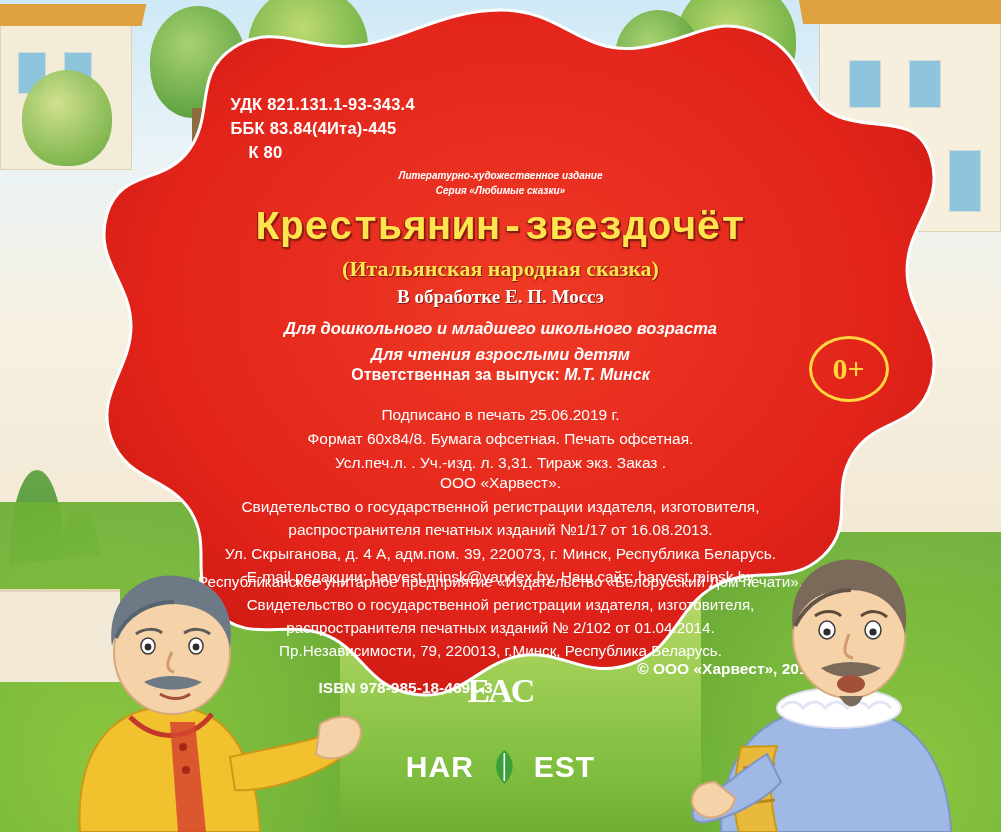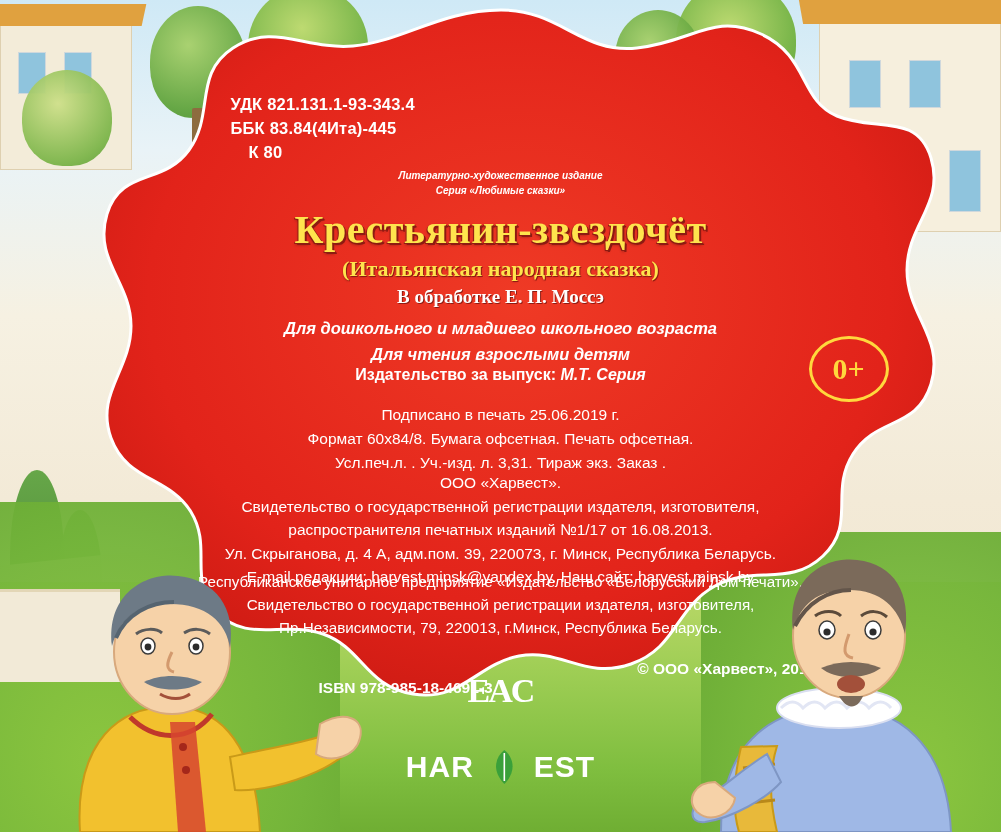--- a/index.html
+++ b/index.html
@@ -66,21 +66,21 @@
   }
   .udk div:nth-child(3){margin-left:18px;}
 
   .center{position:absolute;left:0;right:0;text-align:center;}
 
   .series{top:160px;font-style:italic;font-weight:bold;font-size:10px;line-height:1.5;}
   .series .s2{font-style:italic;}
 
   .title{
     top:198px;
-    font-family:Liberation Serif, serif;
+    font-family:Liberation Mono, monospace;
     font-weight:bold;font-size:40px;letter-spacing:.5px;
     color:#ffe44d;
     text-shadow:
       1px 1px 0 #8d1b12, 2px 2px 0 #8d1b12, -1px 1px 0 #8d1b12,
       0 2px 3px rgba(0,0,0,.35);
   }
   .subtitle{
     top:248px;
     font-family:"Liberation Serif", serif;
     font-weight:bold;font-size:22px;color:#ffe44d;
@@ -245,41 +245,42 @@
     <div class="center title">Крестьянин-звездочёт</div>
     <div class="center subtitle">(Итальянская народная сказка)</div>
     <div class="center author">В обработке Е. П. Моссэ</div>
 
     <div class="center audience">
       <div>Для дошкольного и младшего школьного возраста</div>
       <div>Для чтения взрослыми детям</div>
     </div>
 
     <div class="center responsible">
-      <span>Издательство за выпуск:</span>
-      <i>М.Т. Серия</i>
+      <span>Ответственная за выпуск:</span>
+      <i>М.Т. Минск</i>
     </div>
 
     <div class="center print">
       <div>Подписано в печать 25.06.2019 г.</div>
       <div>Формат 60х84/8. Бумага офсетная. Печать офсетная.</div>
       <div>Усл.печ.л.      .  Уч.-изд. л. 3,31. Тираж     экз. Заказ      .</div>
     </div>
 
     <div class="center publisher">
       <div class="strong">ООО «Харвест».</div>
       <div>Свидетельство о государственной регистрации издателя, изготовителя,</div>
       <div>распространителя печатных изданий №1/17 от 16.08.2013.</div>
       <div>Ул. Скрыганова, д. 4 А, адм.пом. 39, 220073, г. Минск, Республика Беларусь.</div>
       <div>E-mail редакции: harvest.minsk@yandex.by. Наш сайт: harvest.minsk.by</div>
     </div>
 
     <div class="center printhouse">
       <div>Республиканское унитарное предприятие «Издательство «Белорусский Дом печати».</div>
       <div>Свидетельство о государственной регистрации издателя, изготовителя,</div>
+      <div>распространителя печатных изданий № 2/102 от 01.04.2014.</div>
       <div>Пр.Независимости, 79, 220013, г.Минск, Республика Беларусь.</div>
     </div>
 
     <div class="isbn">ISBN 978-985-18-4691-3</div>
     <div class="copyright">© ООО «Харвест», 2019.</div>
 
     <div class="age-badge">0+</div>
 
     <div class="eac">ЕAC</div>
 

